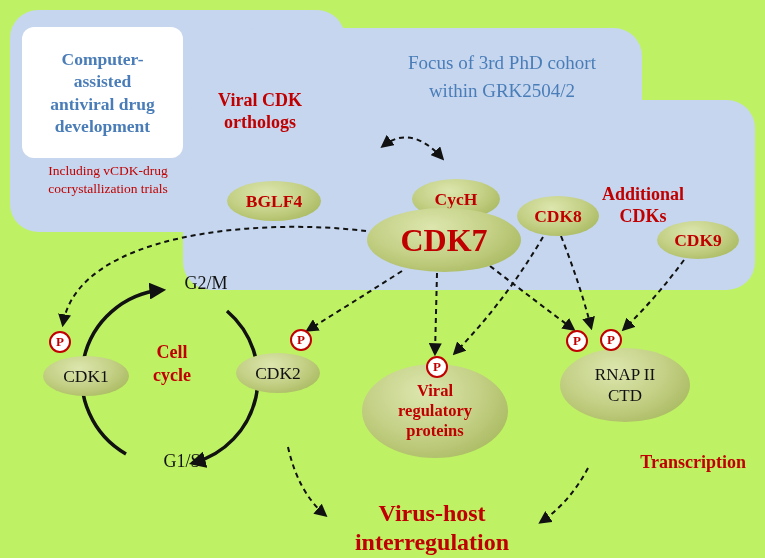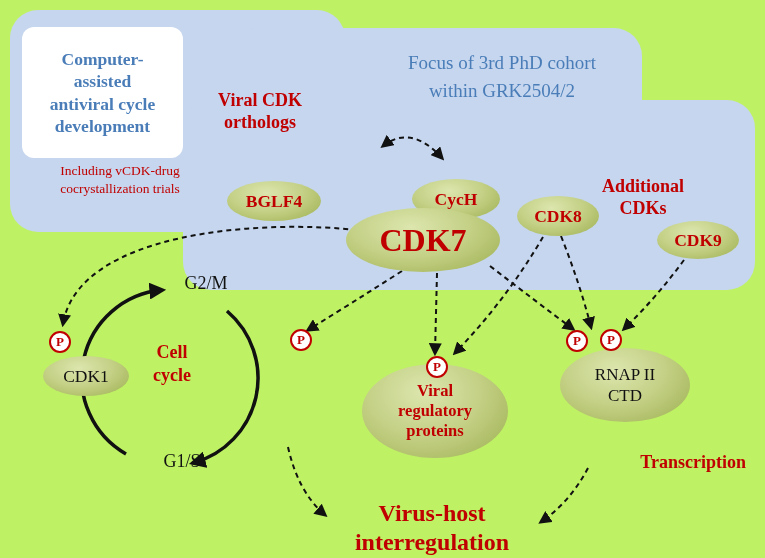--- a/index.html
+++ b/index.html
@@ -73,40 +73,40 @@
     <path d="M 543 237 Q 506 300 455 353" fill="none" stroke="#111" stroke-width="2" stroke-dasharray="5 4" marker-end="url(#ah)"></path>
     <path d="M 561 236 Q 580 284 591 327" fill="none" stroke="#111" stroke-width="2" stroke-dasharray="5 4" marker-end="url(#ah)"></path>
     <path d="M 684 260 Q 656 298 624 329" fill="none" stroke="#111" stroke-width="2" stroke-dasharray="5 4" marker-end="url(#ah)"></path>
     <path d="M 288 447 Q 298 492 325 515" fill="none" stroke="#111" stroke-width="2" stroke-dasharray="5 4" marker-end="url(#ah)"></path>
     <path d="M 588 468 Q 570 502 541 522" fill="none" stroke="#111" stroke-width="2" stroke-dasharray="5 4" marker-end="url(#ah)"></path>
   </svg>
 
   <div class="white-box">
     <div>Computer-</div>
     <div>assisted</div>
-    <div>antiviral cycle</div>
+    <div>antiviral drug</div>
     <div>development</div>
   </div>
 
-  <div class="lbl" style="left:40px;top:162px;width:160px;font-size:13.5px;line-height:1.3;color:var(--accent-red,#c00000);">
+  <div class="lbl" style="left:28px;top:162px;width:160px;font-size:13.5px;line-height:1.3;color:var(--accent-red,#c00000);">
     <div>Including vCDK-drug</div>
     <div>cocrystallization trials</div>
   </div>
 
   <div class="lbl blue-text" style="left:357px;top:33px;width:290px;font-size:19px;line-height:1.45;margin-top:16px;">
     <div>Focus of 3rd PhD cohort</div>
     <div>within GRK2504/2</div>
   </div>
 
   <div class="lbl red-bold" style="left:201px;top:90px;width:118px;font-size:18px;line-height:1.2;">
     <div>Viral CDK</div>
     <div>orthologs</div>
   </div>
 
-  <div class="lbl red-bold" style="left:583px;top:176px;width:120px;font-size:18px;line-height:1.2;">
+  <div class="lbl red-bold" style="left:583px;top:184px;width:120px;font-size:18px;line-height:1.2;">
     <div>Additional</div>
     <div>CDKs</div>
   </div>
 
   <div class="lbl red-bold" style="left:134px;top:341px;width:76px;font-size:18px;line-height:1.25;">
     <div>Cell</div>
     <div>cycle</div>
   </div>
 
   <div class="lbl black-text" style="left:170px;top:273px;width:72px;font-size:18px;">G2/M</div>
@@ -114,24 +114,25 @@
 
   <div class="lbl red-bold" style="left:590px;top:452px;width:156px;font-size:18px;text-align:right;">Transcription</div>
 
   <div class="lbl red-bold" style="left:340px;top:499px;width:184px;font-size:24px;line-height:1.2;">
     <div>Virus-host</div>
     <div>interregulation</div>
   </div>
 
   <div class="node node-sm node-red" style="left:227px;top:181px;width:94px;height:40px;">BGLF4</div>
   <div class="node node-sm node-red" style="left:412px;top:179px;width:88px;height:40px;">CycH</div>
-  <div class="node node-red" style="left:346px;top:208px;width:154px;height:64px;font-size:32px;">CDK7</div>
+  <div class="node node-red" style="left:367px;top:208px;width:154px;height:64px;font-size:32px;">CDK7</div>
   <div class="node node-sm node-red" style="left:517px;top:196px;width:82px;height:40px;">CDK8</div>
   <div class="node node-sm node-red" style="left:657px;top:221px;width:82px;height:38px;">CDK9</div>
   <div class="node node-sm node-black" style="left:43px;top:356px;width:86px;height:40px;">CDK1</div>
+  <div class="node node-sm node-black" style="left:236px;top:353px;width:84px;height:40px;">CDK2</div>
 
   <div class="node node-red" style="left:362px;top:364px;width:146px;height:94px;font-size:16.5px;line-height:1.2;">
     <div>Viral</div>
     <div>regulatory</div>
     <div>proteins</div>
   </div>
 
   <div class="node node-black" style="left:560px;top:348px;width:130px;height:74px;font-size:17px;line-height:1.25;">
     <div>RNAP II</div>
     <div>CTD</div>

